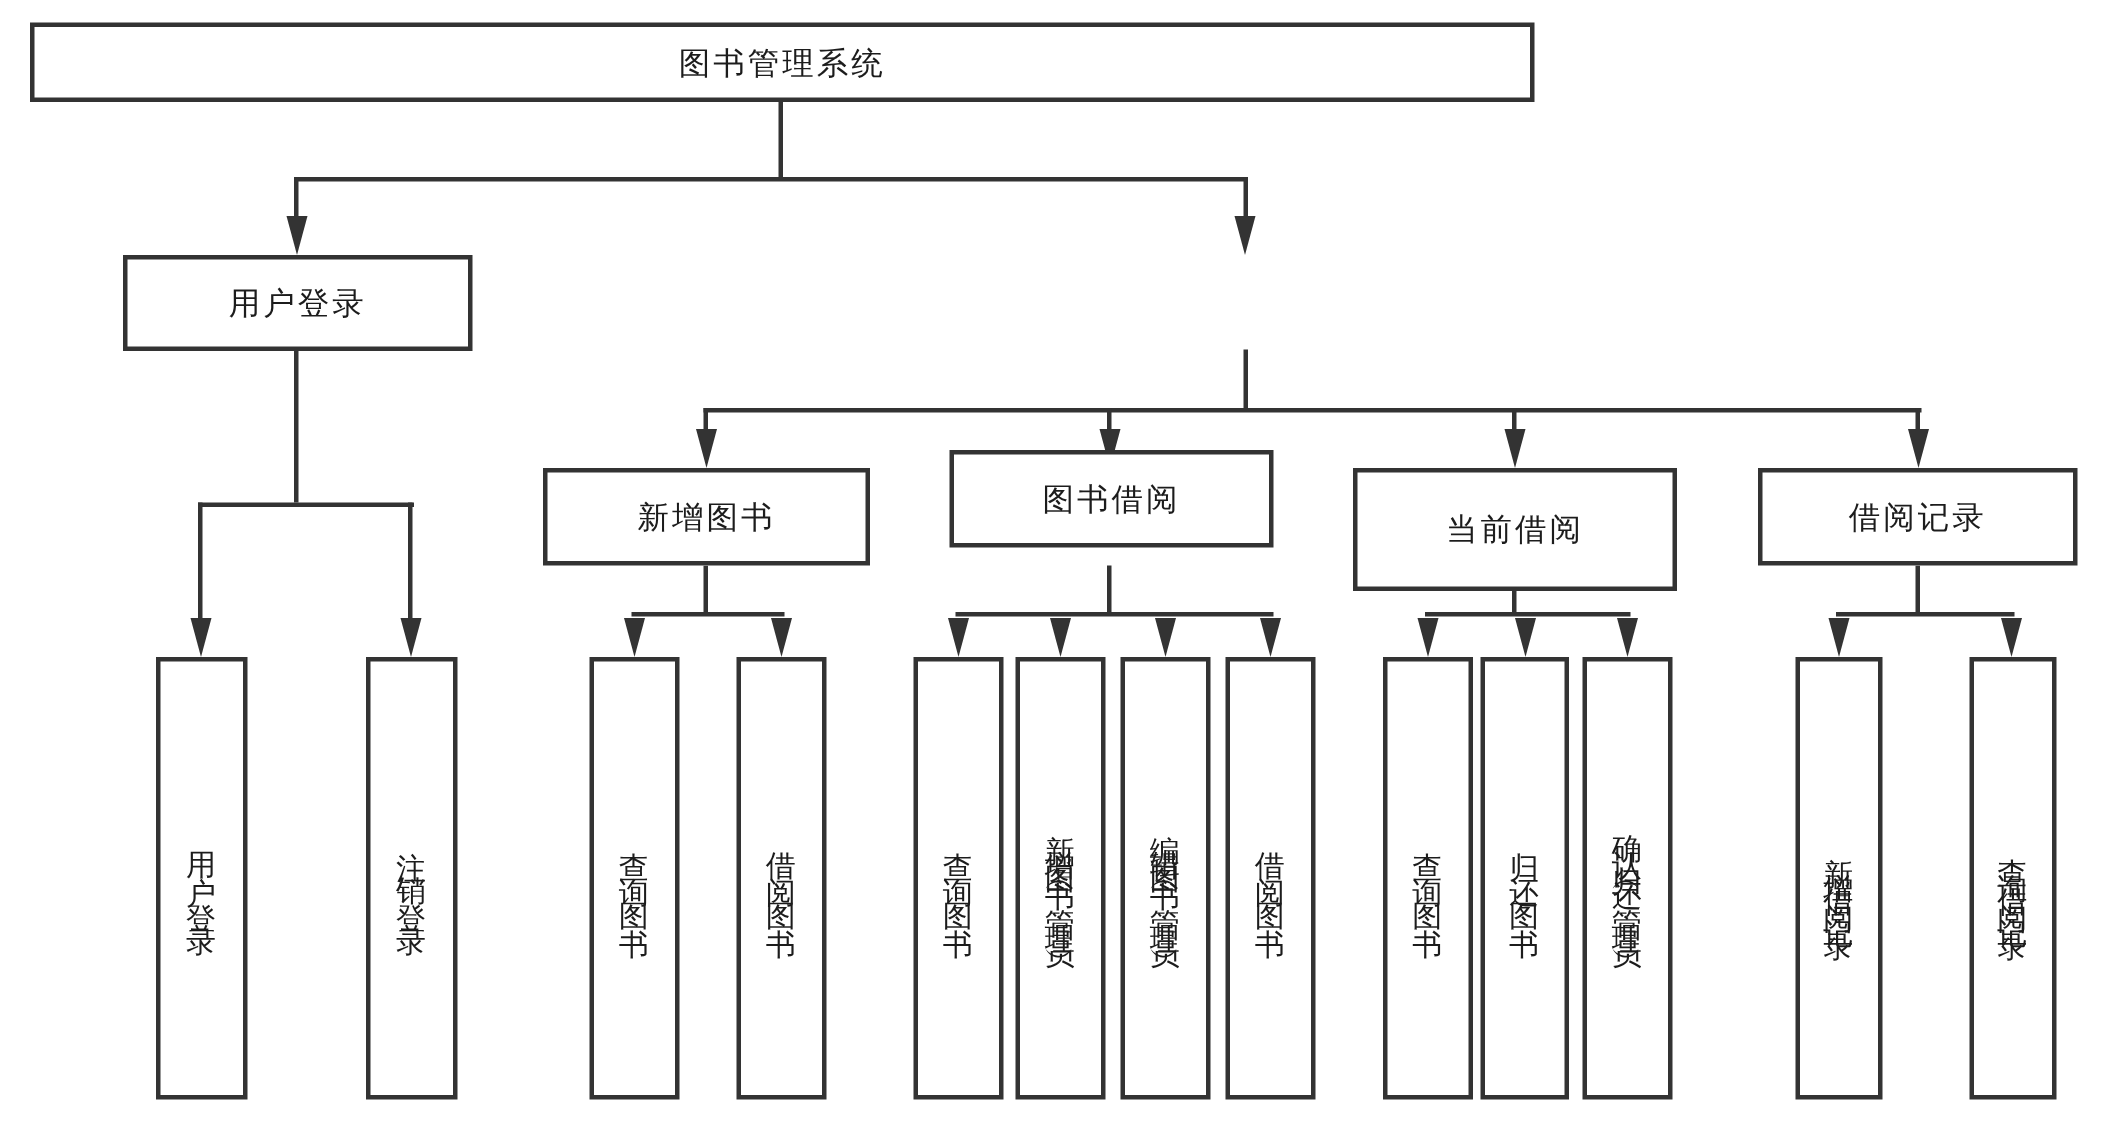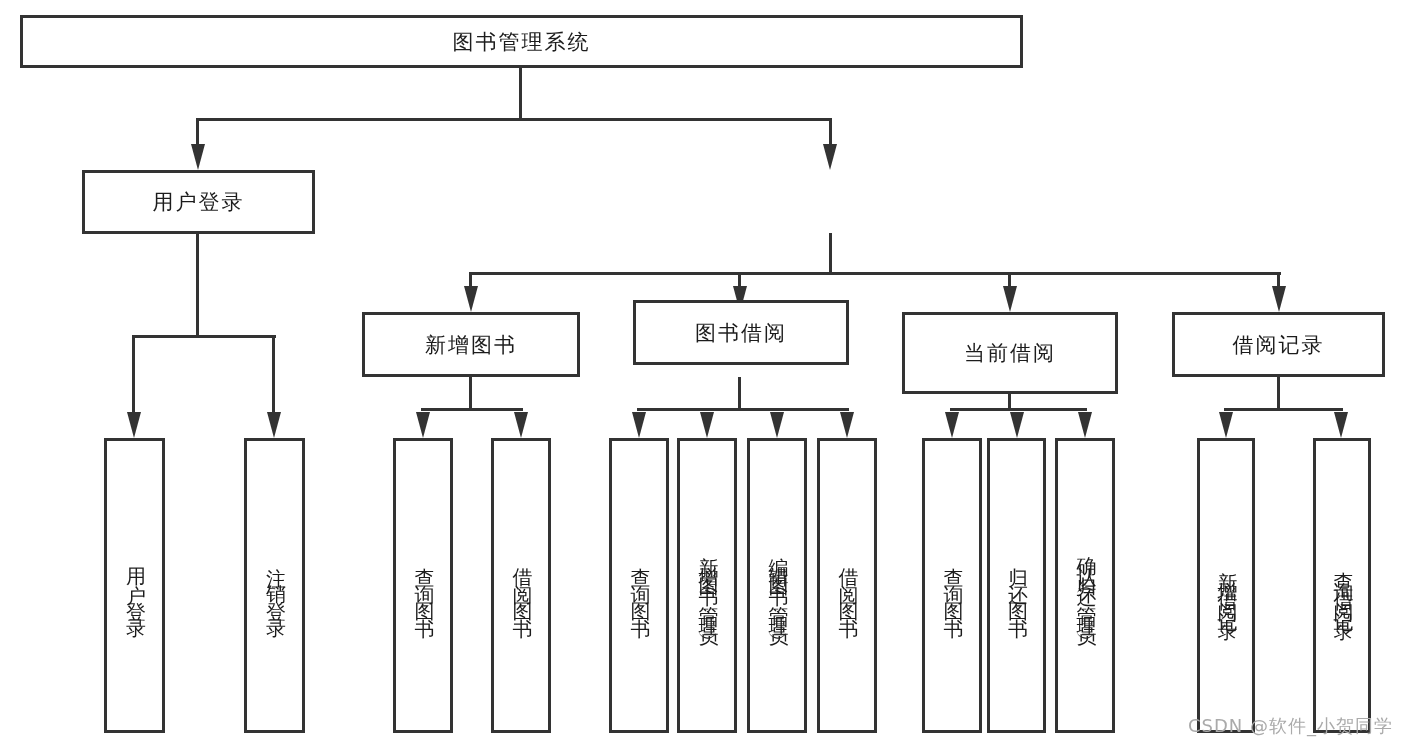--- a/index.html
+++ b/index.html
@@ -19,21 +19,20 @@
   .node {
     position: absolute;
     box-sizing: border-box;
     background: #ffffff;
     border: 3px solid #333333;
     color: #1c1c1c;
     display: flex;
     align-items: center;
     justify-content: center;
     z-index: 2;
-    font-family: Liberation Mono, monospace;
   }
   .hnode {
     font-size: 21px;
     letter-spacing: 2px;
     white-space: nowrap;
   }
   .vnode {
     writing-mode: vertical-rl;
     text-orientation: mixed;
     font-size: 20px;
@@ -143,15 +142,14 @@
   <div class="node vnode" style="left:747px;top:438px;width:60px;height:295px">编辑图书（管理员）</div>
   <div class="node vnode sp-lg" style="left:817px;top:438px;width:60px;height:295px">借阅图书</div>
 
   <div class="node vnode sp-lg" style="left:922px;top:438px;width:60px;height:295px">查询图书</div>
   <div class="node vnode sp-lg" style="left:987px;top:438px;width:59px;height:295px">归还图书</div>
   <div class="node vnode" style="left:1055px;top:438px;width:60px;height:295px">确认归还（管理员）</div>
 
   <div class="node vnode" style="left:1197px;top:438px;width:58px;height:295px">新增借阅记录</div>
   <div class="node vnode" style="left:1313px;top:438px;width:58px;height:295px">查询借阅记录</div>
 
-  <div class="watermark">CSDN @软件_小贺同学</div>
 
 </div>
 
 </body></html>

